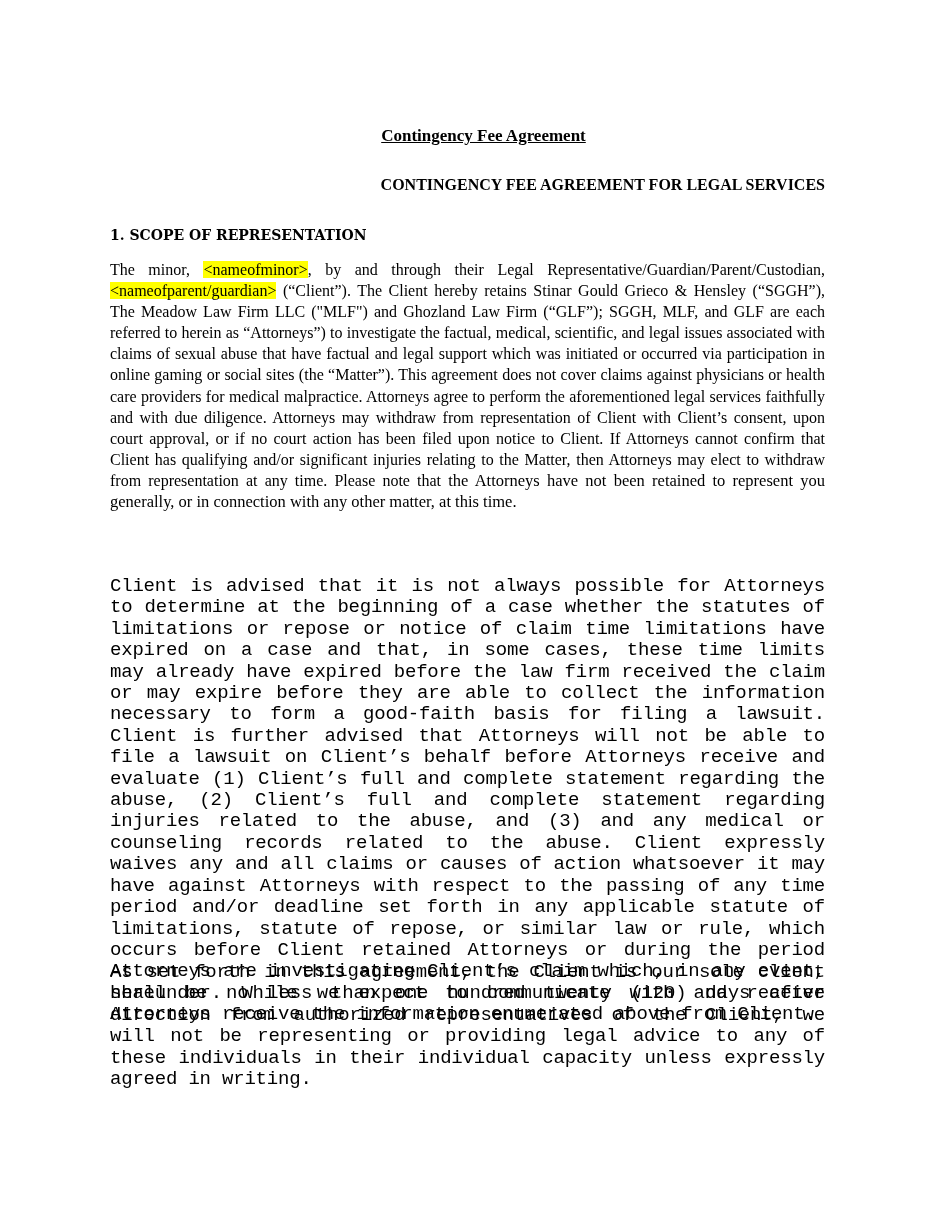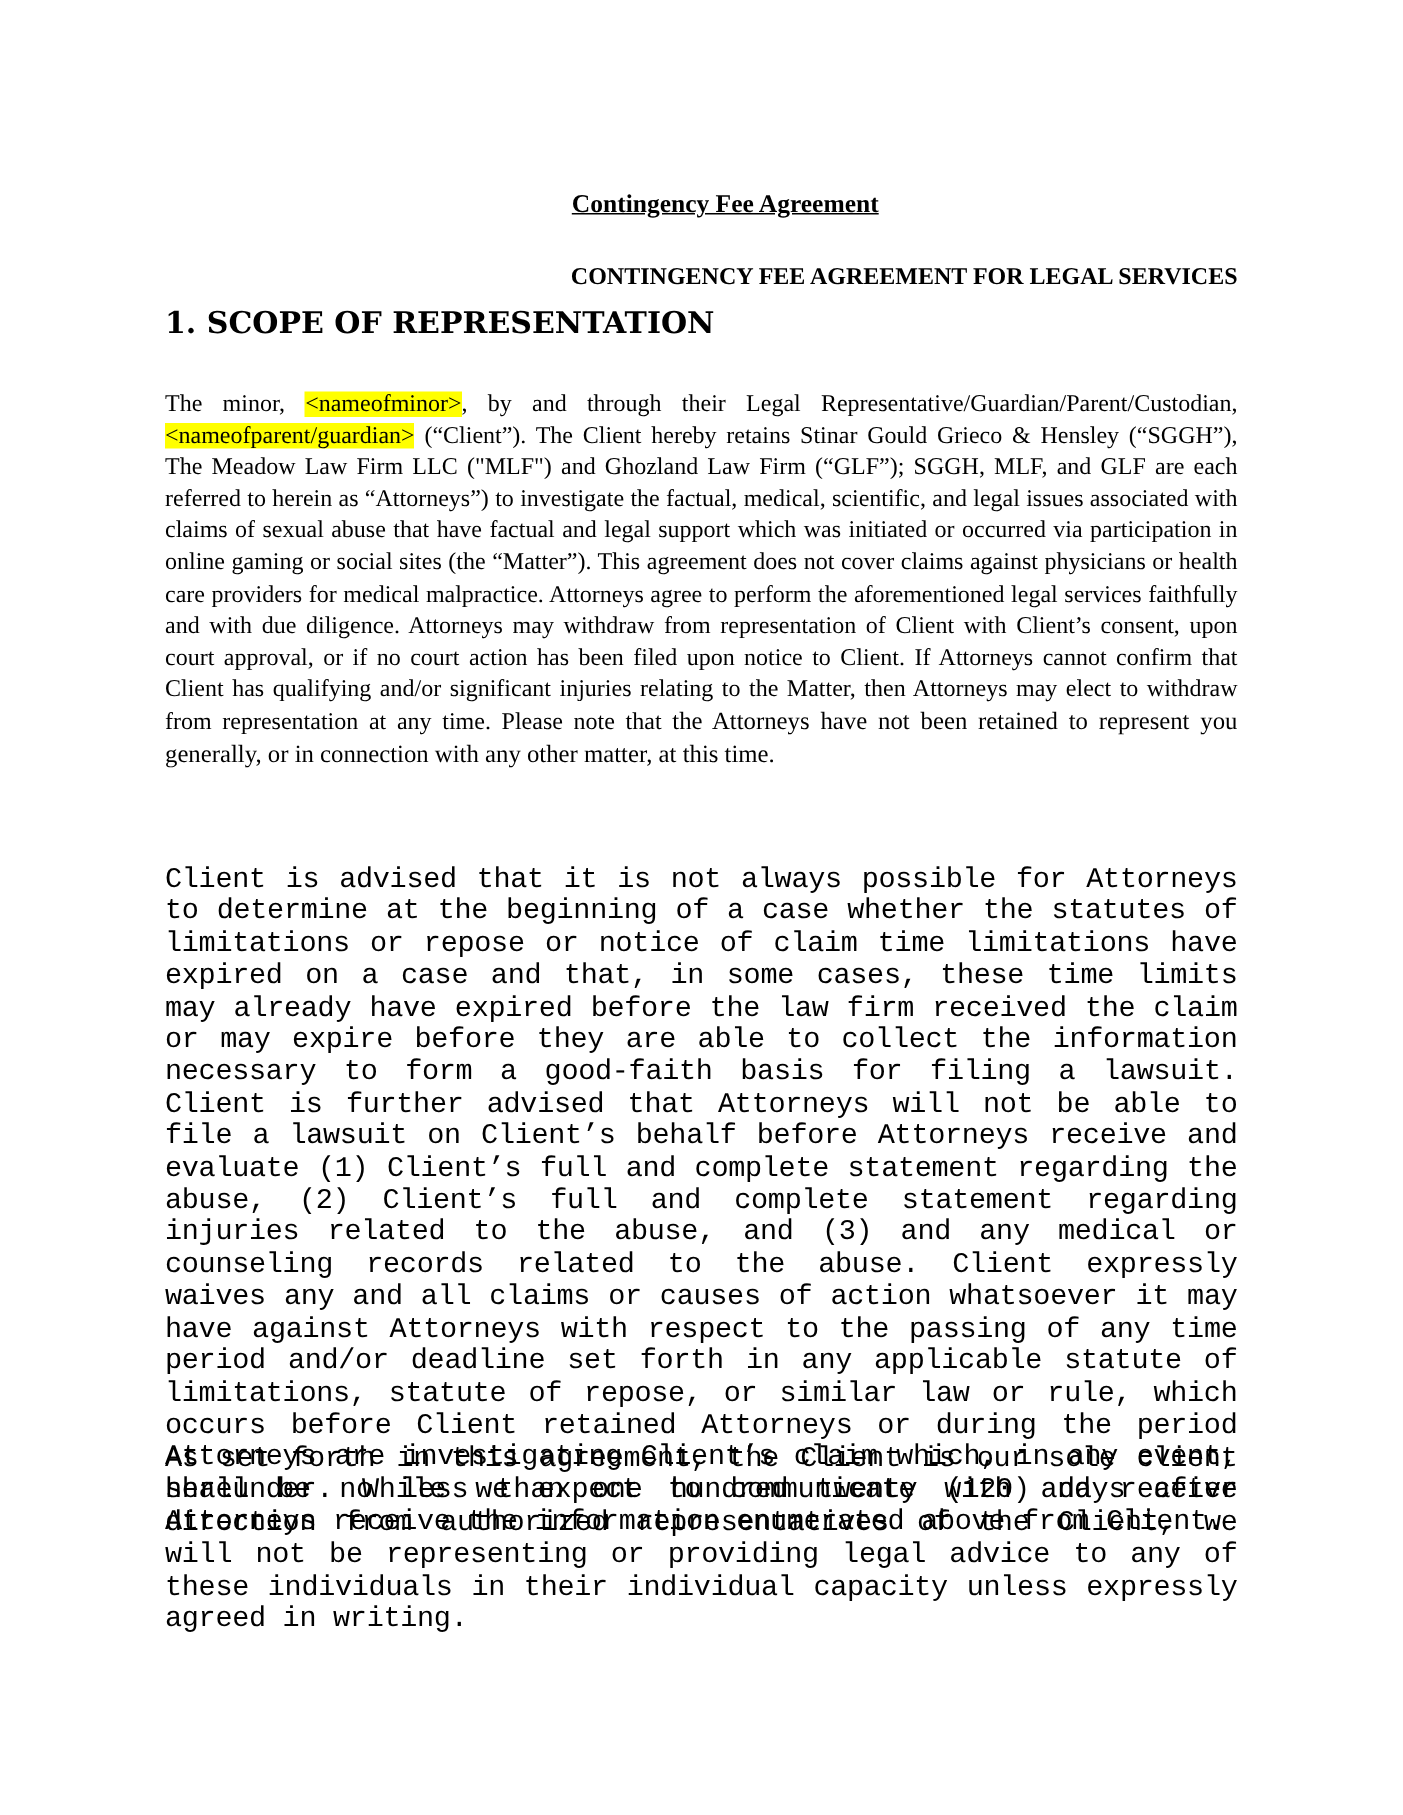--- a/index.html
+++ b/index.html
@@ -8,22 +8,22 @@
   .title {
     position: absolute; top: 126px; left: 16px; width: 715px; text-align: center;
     font-family: "Liberation Serif", serif; font-weight: bold; font-size: 17px;
     text-decoration: underline; line-height: 20px;
   }
   .subtitle {
     position: absolute; top: 175px; left: 0; width: 715px; text-align: right;
     font-family: "Liberation Serif", serif; font-weight: bold; font-size: 16px; line-height: 20px;
   }
   .section-heading {
-    position: absolute; top: 204px; left: 0; width: 715px;
-    font-family: "DejaVu Serif", serif; font-weight: bold; font-size: 20px; line-height: 22px;
+    position: absolute; top: 224px; left: 0; width: 715px;
+    font-family: "DejaVu Serif", serif; font-weight: bold; font-size: 14px; line-height: 22px;
   }
   .para1 {
     position: absolute; top: 259px; left: 0; width: 715px;
     font-family: "Liberation Serif", serif; font-size: 16px; line-height: 21.1px;
     text-align: justify; text-align-last: left;
   }
   .para1 .switch {
     font-family: Liberation Serif, serif; font-size: 16.5px;
   }
   .hl { background: #ffff00; }

